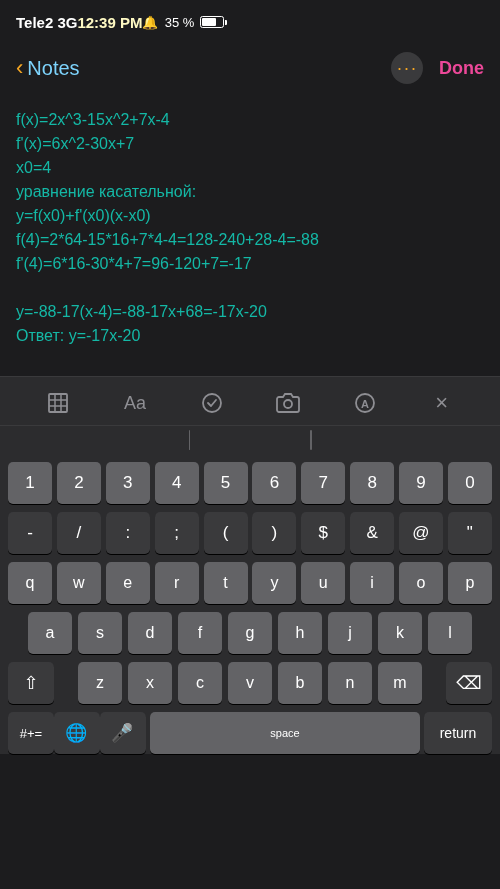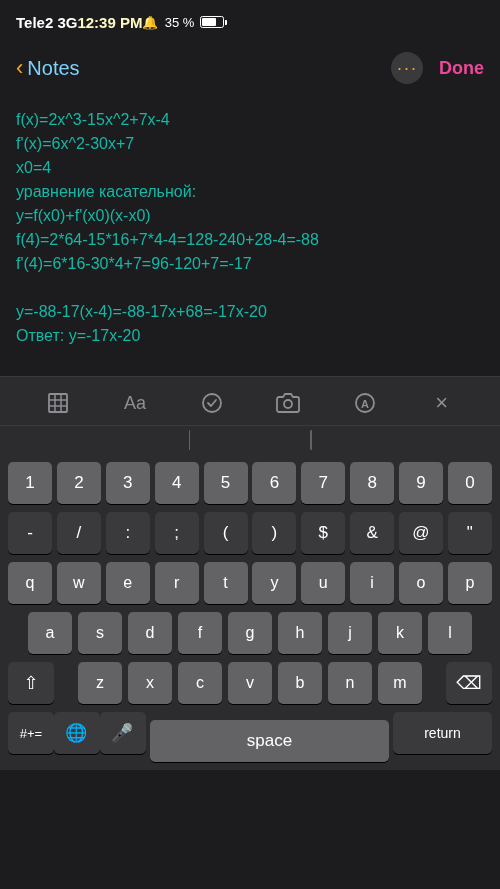--- a/index.html
+++ b/index.html
@@ -211,25 +211,25 @@
     }
     .key-dark {
       background: #3a3a3c;
     }
     .key-letter {
       width: 44px;
       font-size: 16px;
     }
     .key-space {
       flex: 1;
-      margin: 8px 4px;
-      font-size: 17px;
+      margin: 0 4px;
+      font-size: 11px;
     }
     .key-return {
-      width: 99px;
+      width: 68px;
       font-size: 14px;
       background: #3a3a3c;
     }
 
     .keyboard-rows {
       padding: 8px 4px 0 4px;
     }
   </style>
 </head>
 <body>

